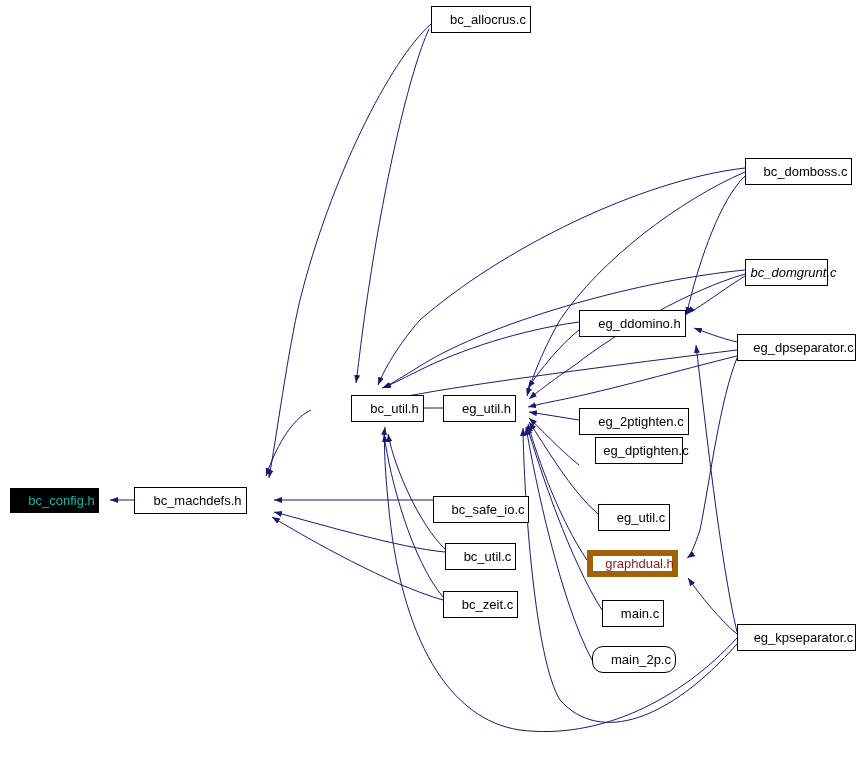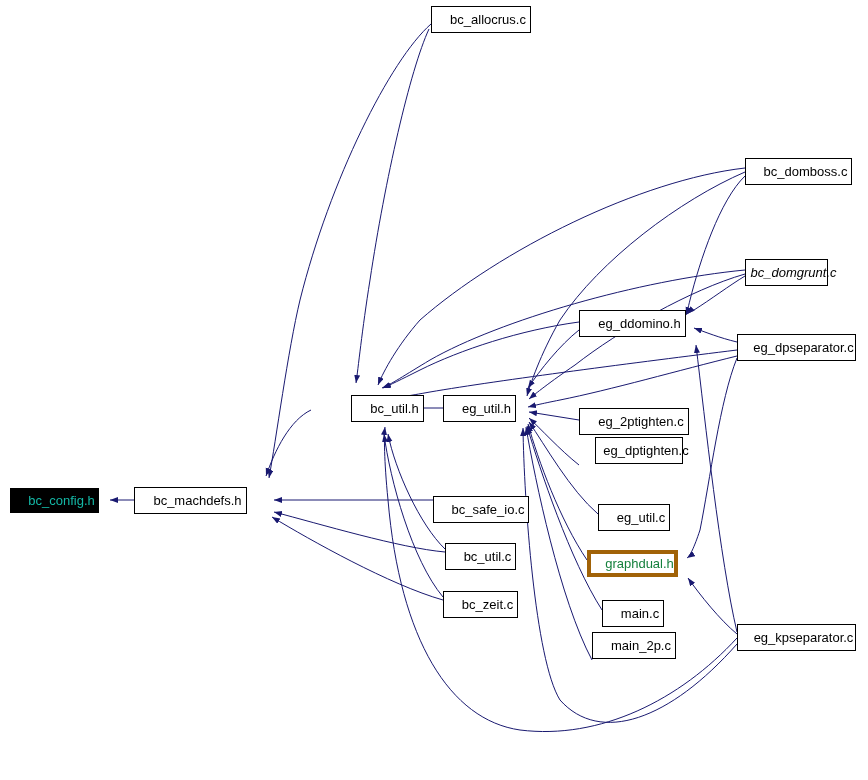--- a/index.html
+++ b/index.html
@@ -42,23 +42,23 @@
     letter-spacing: 0px;
     z-index: 5;
     padding-left: 14px;
   }
   .node.focus {
     background: #000000;
     color: #14b8a6;
     border: 1px solid #000000;
   }
   .node.highlight {
-    border: 4px solid #a16207;
+    border: 6px solid #a16207;
     background: #ffffff;
-    color: #15803d;
+    color: #7f1d1d;
   }
 </style>
 </head>
 <body>
 
 <div id="graph">
   <svg id="edges" viewBox="0 0 868 780" xmlns="http://www.w3.org/2000/svg">
     <defs>
       <marker id="arrow" markerWidth="9" markerHeight="9" refX="8" refY="3" orient="auto" markerUnits="strokeWidth">
         <path d="M0,0 L8,3 L0,6 z" fill="#191970"></path>
@@ -111,15 +111,15 @@
       <div class="node" style="left: 579px; top: 437px; width: 88px; height: 27px; margin-left: 16px;">eg_dptighten.c</div>
       <div class="node focus" style="left: 10px; top: 488px; width: 89px; height: 25px;">bc_config.h</div>
       <div class="node" style="left: 134px; top: 487px; width: 113px; height: 27px;">bc_machdefs.h</div>
       <div class="node" style="left: 433px; top: 496px; width: 96px; height: 27px;">bc_safe_io.c</div>
       <div class="node" style="left: 598px; top: 504px; width: 72px; height: 27px;">eg_util.c</div>
       <div class="node" style="left: 445px; top: 543px; width: 71px; height: 27px;">bc_util.c</div>
       <div class="node highlight" style="left: 587px; top: 550px; width: 91px; height: 27px;">graphdual.h</div>
       <div class="node" style="left: 443px; top: 591px; width: 75px; height: 27px;">bc_zeit.c</div>
       <div class="node" style="left: 602px; top: 600px; width: 62px; height: 27px;">main.c</div>
       <div class="node" style="left: 737px; top: 624px; width: 119px; height: 27px;">eg_kpseparator.c</div>
-      <div class="node" style="left: 592px; top: 632px; width: 84px; height: 27px;">main_2p.c</div>
+      <div class="node" style="left: 592px; top: 646px; width: 84px; height: 27px; border-radius: 11px;">main_2p.c</div>
     </div>
 </div>
 
 </body></html>

